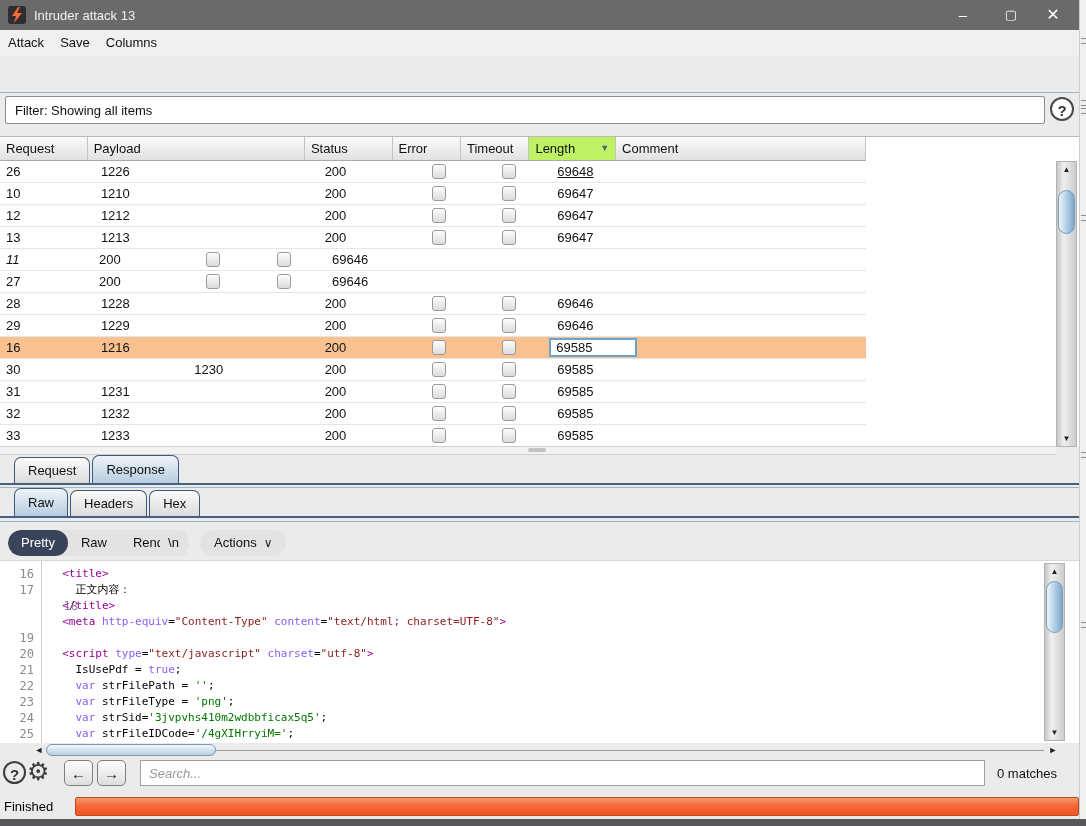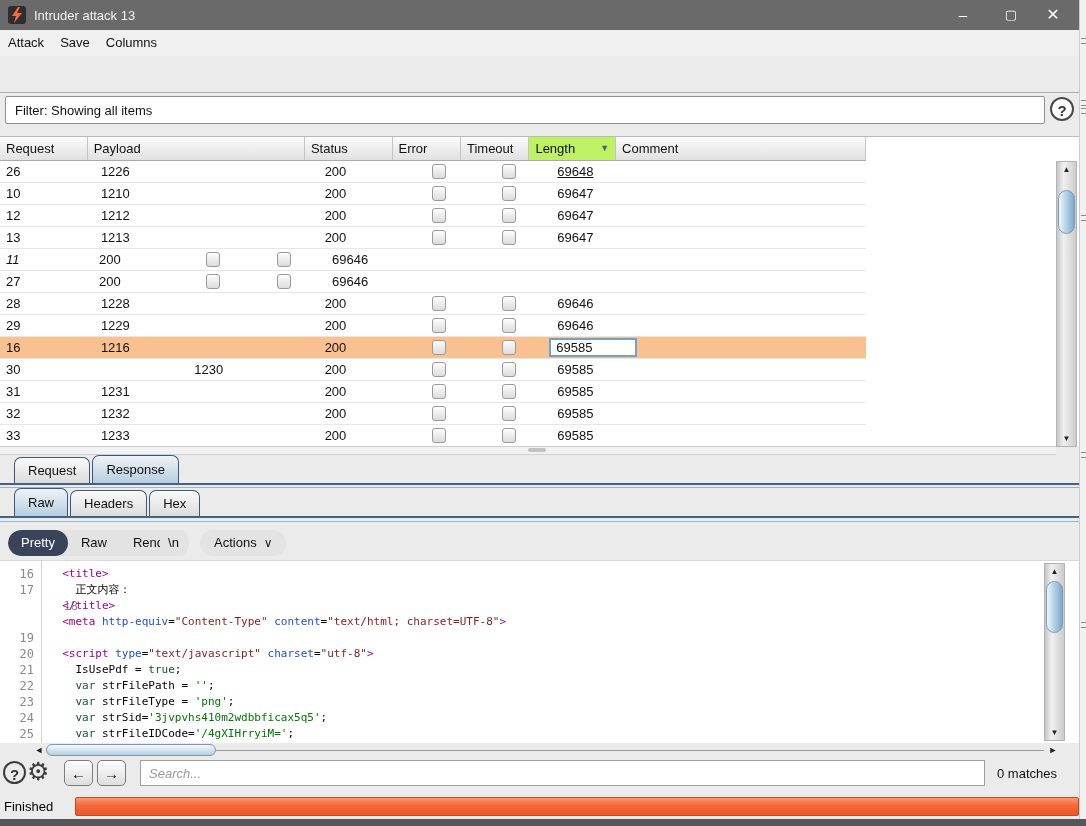--- a/index.html
+++ b/index.html
@@ -76,22 +76,22 @@
           text-align:center;line-height:26px;}
   .actions-btn{position:absolute;left:200px;top:530px;height:26px;background:#e3e3e3;border-radius:14px;
                padding:0 14px;line-height:26px;}
   .chev{display:inline-block;margin-left:7px;font-size:12px;color:#222;}
 
   
   .code-area{position:absolute;left:0;top:560px;width:1079px;height:182px;background:#ffffff;border-top:1px solid #d8d8d8;}
   .gutter-sep{position:absolute;left:41px;top:0;width:1px;height:182px;background:#d0d0d0;}
   .gut{position:absolute;left:0;width:34px;text-align:right;color:#8a8a8a;font-family:"DejaVu Sans Mono",monospace;font-size:12px;height:16px;line-height:16px;}
   .cl{position:absolute;left:49px;font-family:"DejaVu Sans Mono",monospace;font-size:11px;height:16px;line-height:16px;white-space:pre;}
-  .cl .tag{color:#990099;} .cl .attr{color:#1d4ed8;} .cl .val{color:#8b1a1a;}
-  .cl .kw{color:#14532d;} .cl .str{color:#007700;} .cl .pl{color:#000000;}
+  .cl .tag{color:#990099;} .cl .attr{color:#8b5cf6;} .cl .val{color:#8b1a1a;}
+  .cl .kw{color:#8b5cf6;} .cl .str{color:#007700;} .cl .pl{color:#000000;}
 
   .code-hscroll{position:absolute;left:30px;top:744px;width:1030px;height:13px;}
   .ch-left{position:absolute;left:2px;top:0;width:14px;height:13px;font-size:9px;line-height:13px;color:#222;text-align:center;}
   .ch-right{position:absolute;right:0;top:0;width:14px;height:13px;font-size:9px;line-height:13px;color:#222;text-align:center;}
   .ch-thumb{position:absolute;left:16px;top:0;width:170px;height:12px;border-radius:7px;
             background:linear-gradient(#f4f8fb,#b7cfe2);border:1px solid #7d98ad;box-sizing:border-box;}
   .ch-track{position:absolute;left:186px;right:16px;top:6px;height:1px;background:#9a9a9a;}
 
   
   .q-circle{position:absolute;left:3px;top:761px;width:23px;height:23px;border:2px solid #3c3c3c;border-radius:50%;

